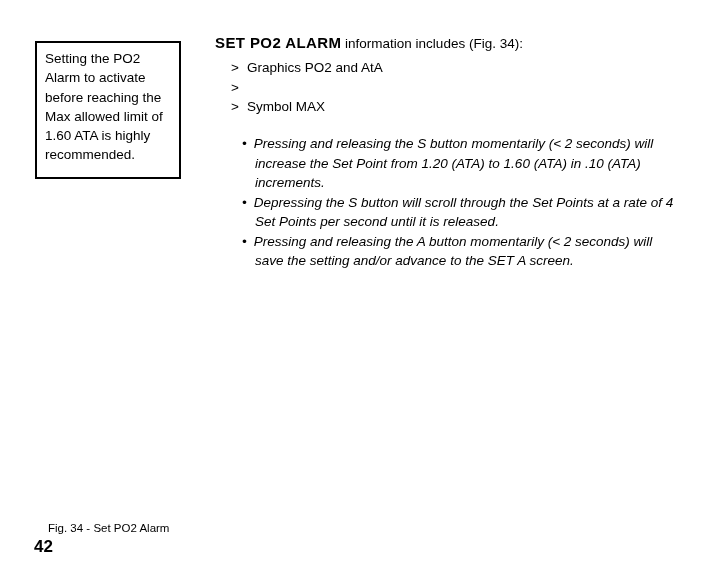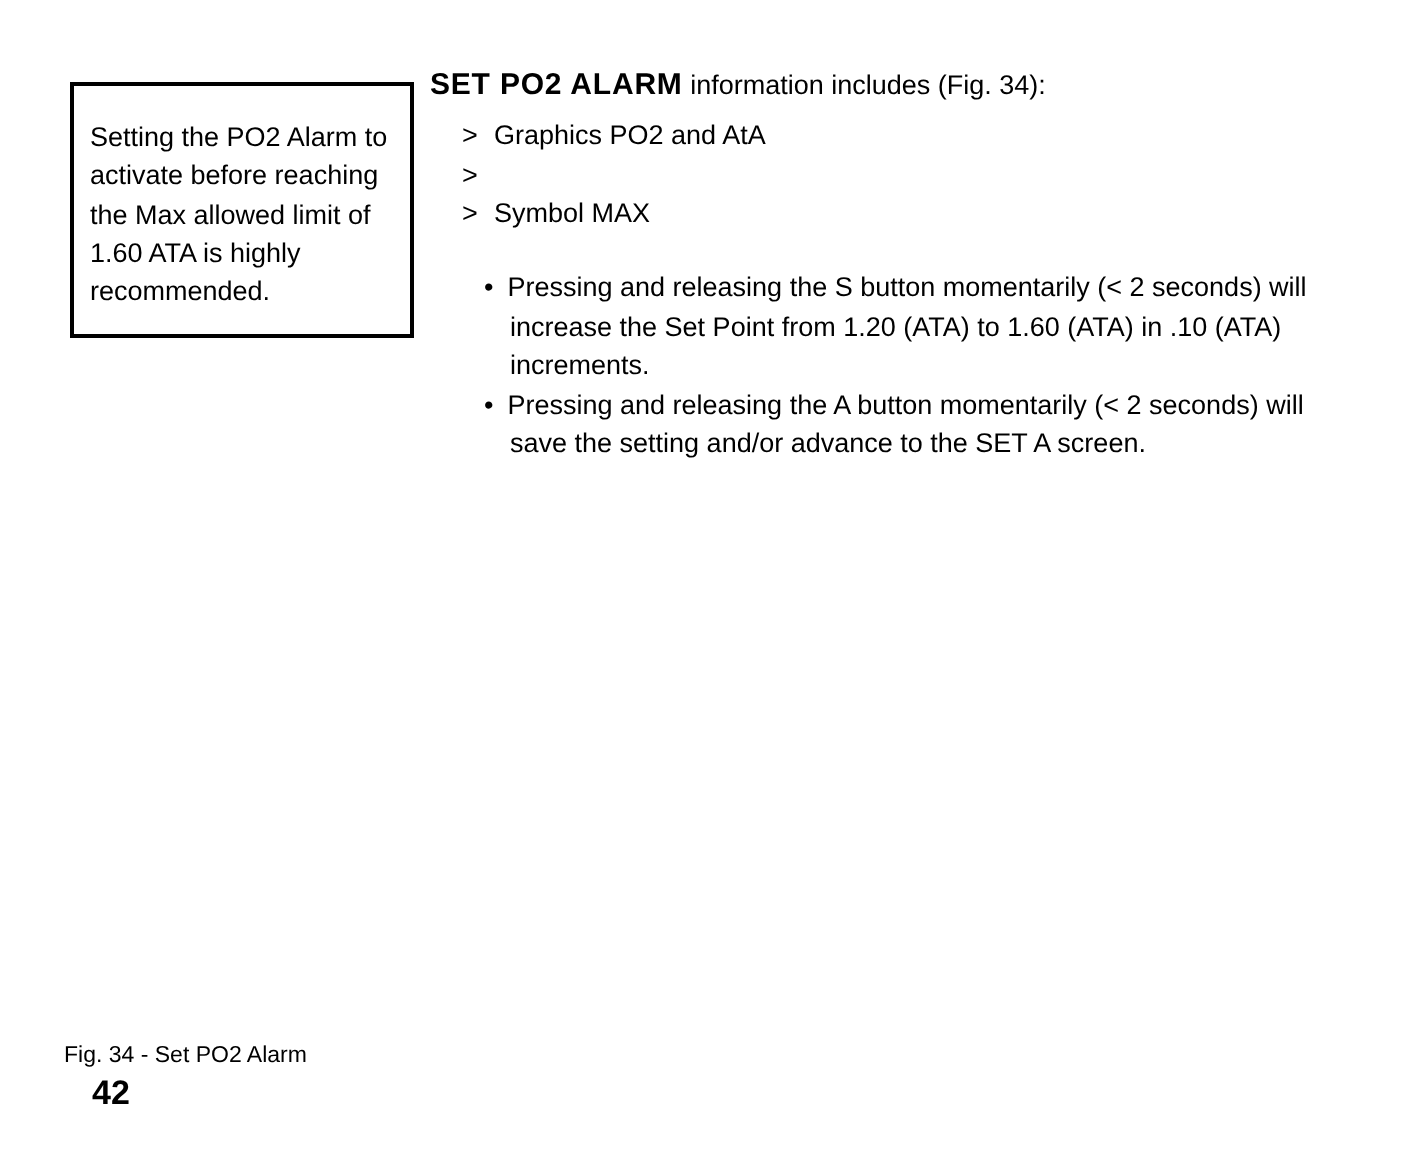--- a/index.html
+++ b/index.html
@@ -11,23 +11,23 @@
   }
   .page {
     position: relative;
     width: 702px; height: 576px;
     background: #fff;
     overflow: hidden;
   }
   .note-box {
     position: absolute;
     left: 35px; top: 41px;
-    width: 172px;
+    width: 146px;
     border: 2px solid #000;
-    padding: 16px 8px 12px 8px;
+    padding: 6px 8px 12px 8px;
     font-size: 13.5px;
     line-height: 1.43;
   }
   .main {
     position: absolute;
     left: 215px; top: 32px;
     width: 470px;
     font-size: 13.5px;
     line-height: 1.42;
   }
@@ -42,35 +42,36 @@
   }
   .arrow-list { margin-left: 16px; }
   .arrow-item { display: flex; line-height: 1.45; max-width: 440px; }
   .arrow-item .marker { width: 16px; flex: 0 0 16px; }
   .bullet-list { margin-left: 14px; margin-top: 17px; }
   .bullet-item {
     padding-left: 26px;
     text-indent: -13px;
     line-height: 1.45;
     max-width: 446px;
+    font-style: italic;
   }
   .bullet-item .marker { margin-right: 7px; }
   .figure-wrap {
     position: absolute;
     left: 26px; top: 390px;
     width: 176px; height: 132px;
   }
   .figure-caption {
     position: absolute;
-    left: 32px; top: 522px;
+    left: 48px; top: 522px;
     font-size: 11.5px;
   }
   .page-number {
     position: absolute;
-    left: 46px; top: 537px;
+    left: 34px; top: 537px;
     font-size: 17px;
     font-weight: bold;
     text-align: right;
   }
   .lcd { font-family: "DejaVu Sans Mono", monospace; font-style: italic; font-weight: bold; }
 </style>
 </head>
 <body>
 
 <div class="page">
@@ -96,20 +97,23 @@
         <span class="marker">&gt;</span>
         <span>Symbol MAX</span>
       </div>
     </div>
 
     <div class="bullet-list">
       <div class="bullet-item">
         <span class="marker">•</span><span>Pressing and releasing the S button momentarily (&lt; 2 seconds) will increase the Set Point from 1.20 (ATA) to 1.60 (ATA) in .10 (ATA) increments.</span>
       </div>
       <div class="bullet-item">
+        <span class="marker">•</span><span>Depressing the S button will scroll through the Set Points at a rate of 4 Set Points per second until it is released.</span>
+      </div>
+      <div class="bullet-item">
         <span class="marker">•</span><span>Pressing and releasing the A button momentarily (&lt; 2 seconds) will save the setting and/or advance to the SET A screen.</span>
       </div>
     </div>
   </div>
 
 
   <div class="figure-caption">Fig. 34 - Set PO2 Alarm</div>
 
   <div class="page-number">42</div>
 

